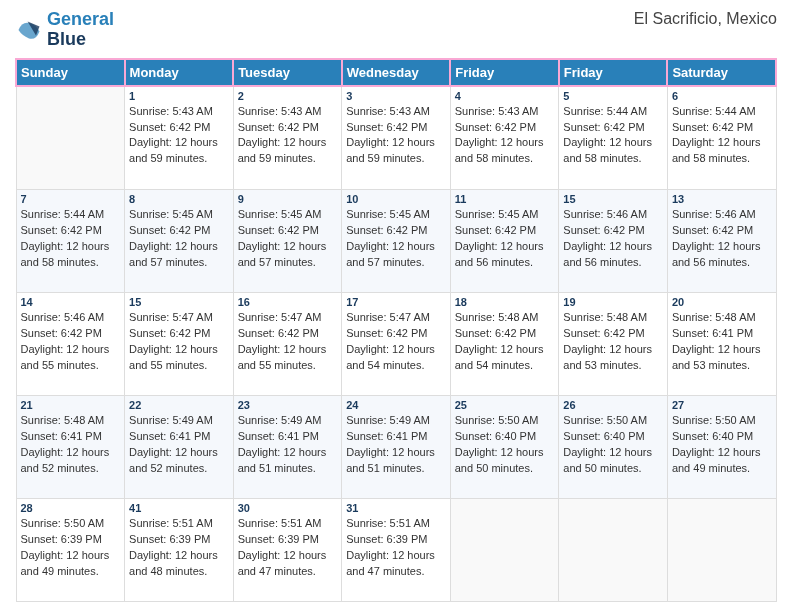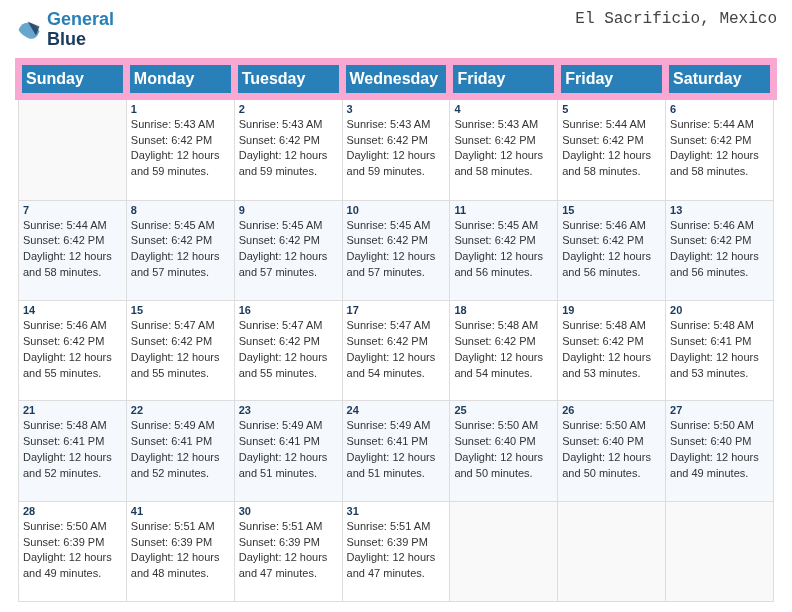--- a/index.html
+++ b/index.html
@@ -46,35 +46,34 @@
     }
     .month-title {
       font-size: 36px;
       font-weight: bold;
       color: #1a3a5c;
       line-height: 1.1;
     }
     .location-title {
       font-size: 16px;
       color: #444;
-      font-family: Liberation Mono, monospace;
     }
     table {
       width: 100%;
       border-collapse: collapse;
       flex: 1;
     }
     thead tr th {
       background-color: #2980b9;
       color: #fff;
-      font-size: 16px;
+      font-size: 13px;
       font-weight: bold;
       padding: 5px 4px;
       text-align: left;
-      border: 7px solid #f9a8d4;
+      border: 2px solid #f9a8d4;
     }
     tbody tr td {
       border: 1px solid #ddd;
       vertical-align: top;
       padding: 3px 4px;
       font-size: 9.5px;
       color: #333;
       width: calc(100% / 7);
       height: 80px;
     }

